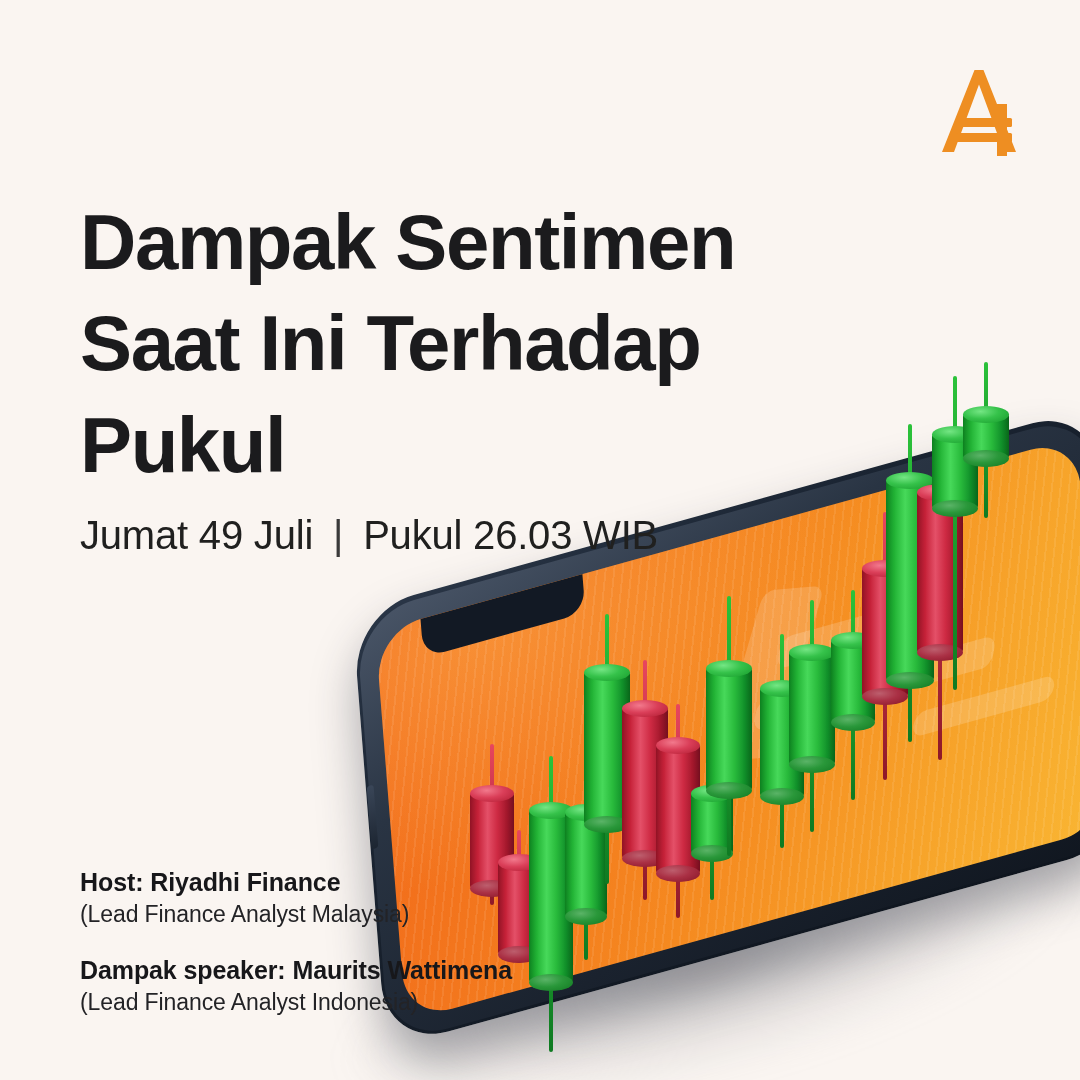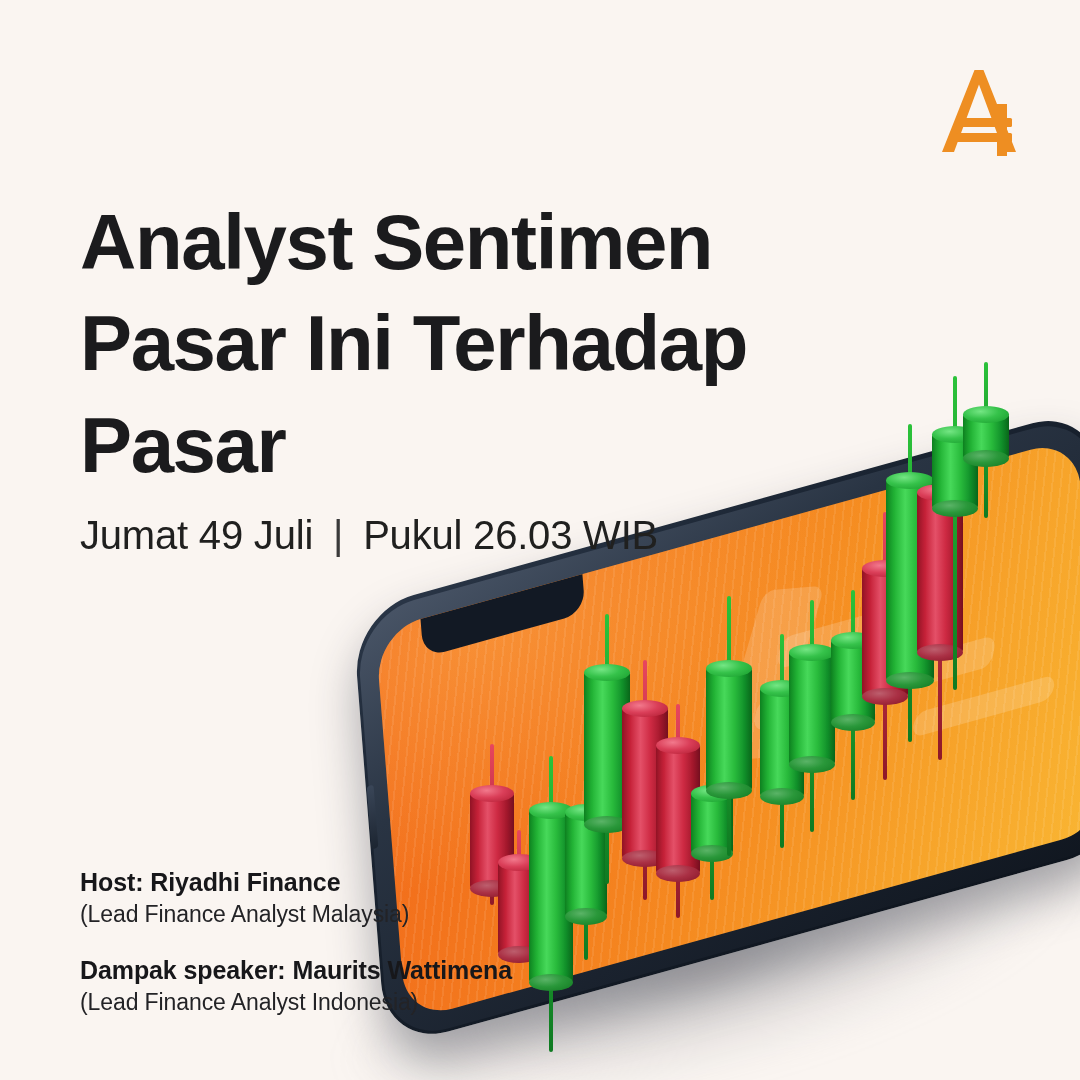--- a/index.html
+++ b/index.html
@@ -263,23 +263,23 @@
       <div class="candle up" style="left: 963px; top: 362px; width: 46px; height: 156px;">
         <div class="wick" style="top: 0px; height: 156px;"></div>
         <div class="body3d" style="top: 52px; height: 44px;"></div>
         <div class="cap" style="top: 88px; filter: brightness(0.78);"></div>
         <div class="cap" style="top: 44px;"></div>
       </div>
     </div>
 
 
   <div class="headline">
-    <div>Analyst Sentimen</div>
-    <div>Pasar Ini Terhadap</div>
-    <div>Pasar</div>
+    <div>Dampak Sentimen</div>
+    <div>Saat Ini Terhadap</div>
+    <div>Pukul</div>
   </div>
 
   <div class="subtitle">
     <span>Jumat 49 Juli</span>
     <span class="sep">|</span>
     <span>Pukul 26.03 WIB</span>
   </div>
 
   <div class="credits">
     <div class="credit-block">

